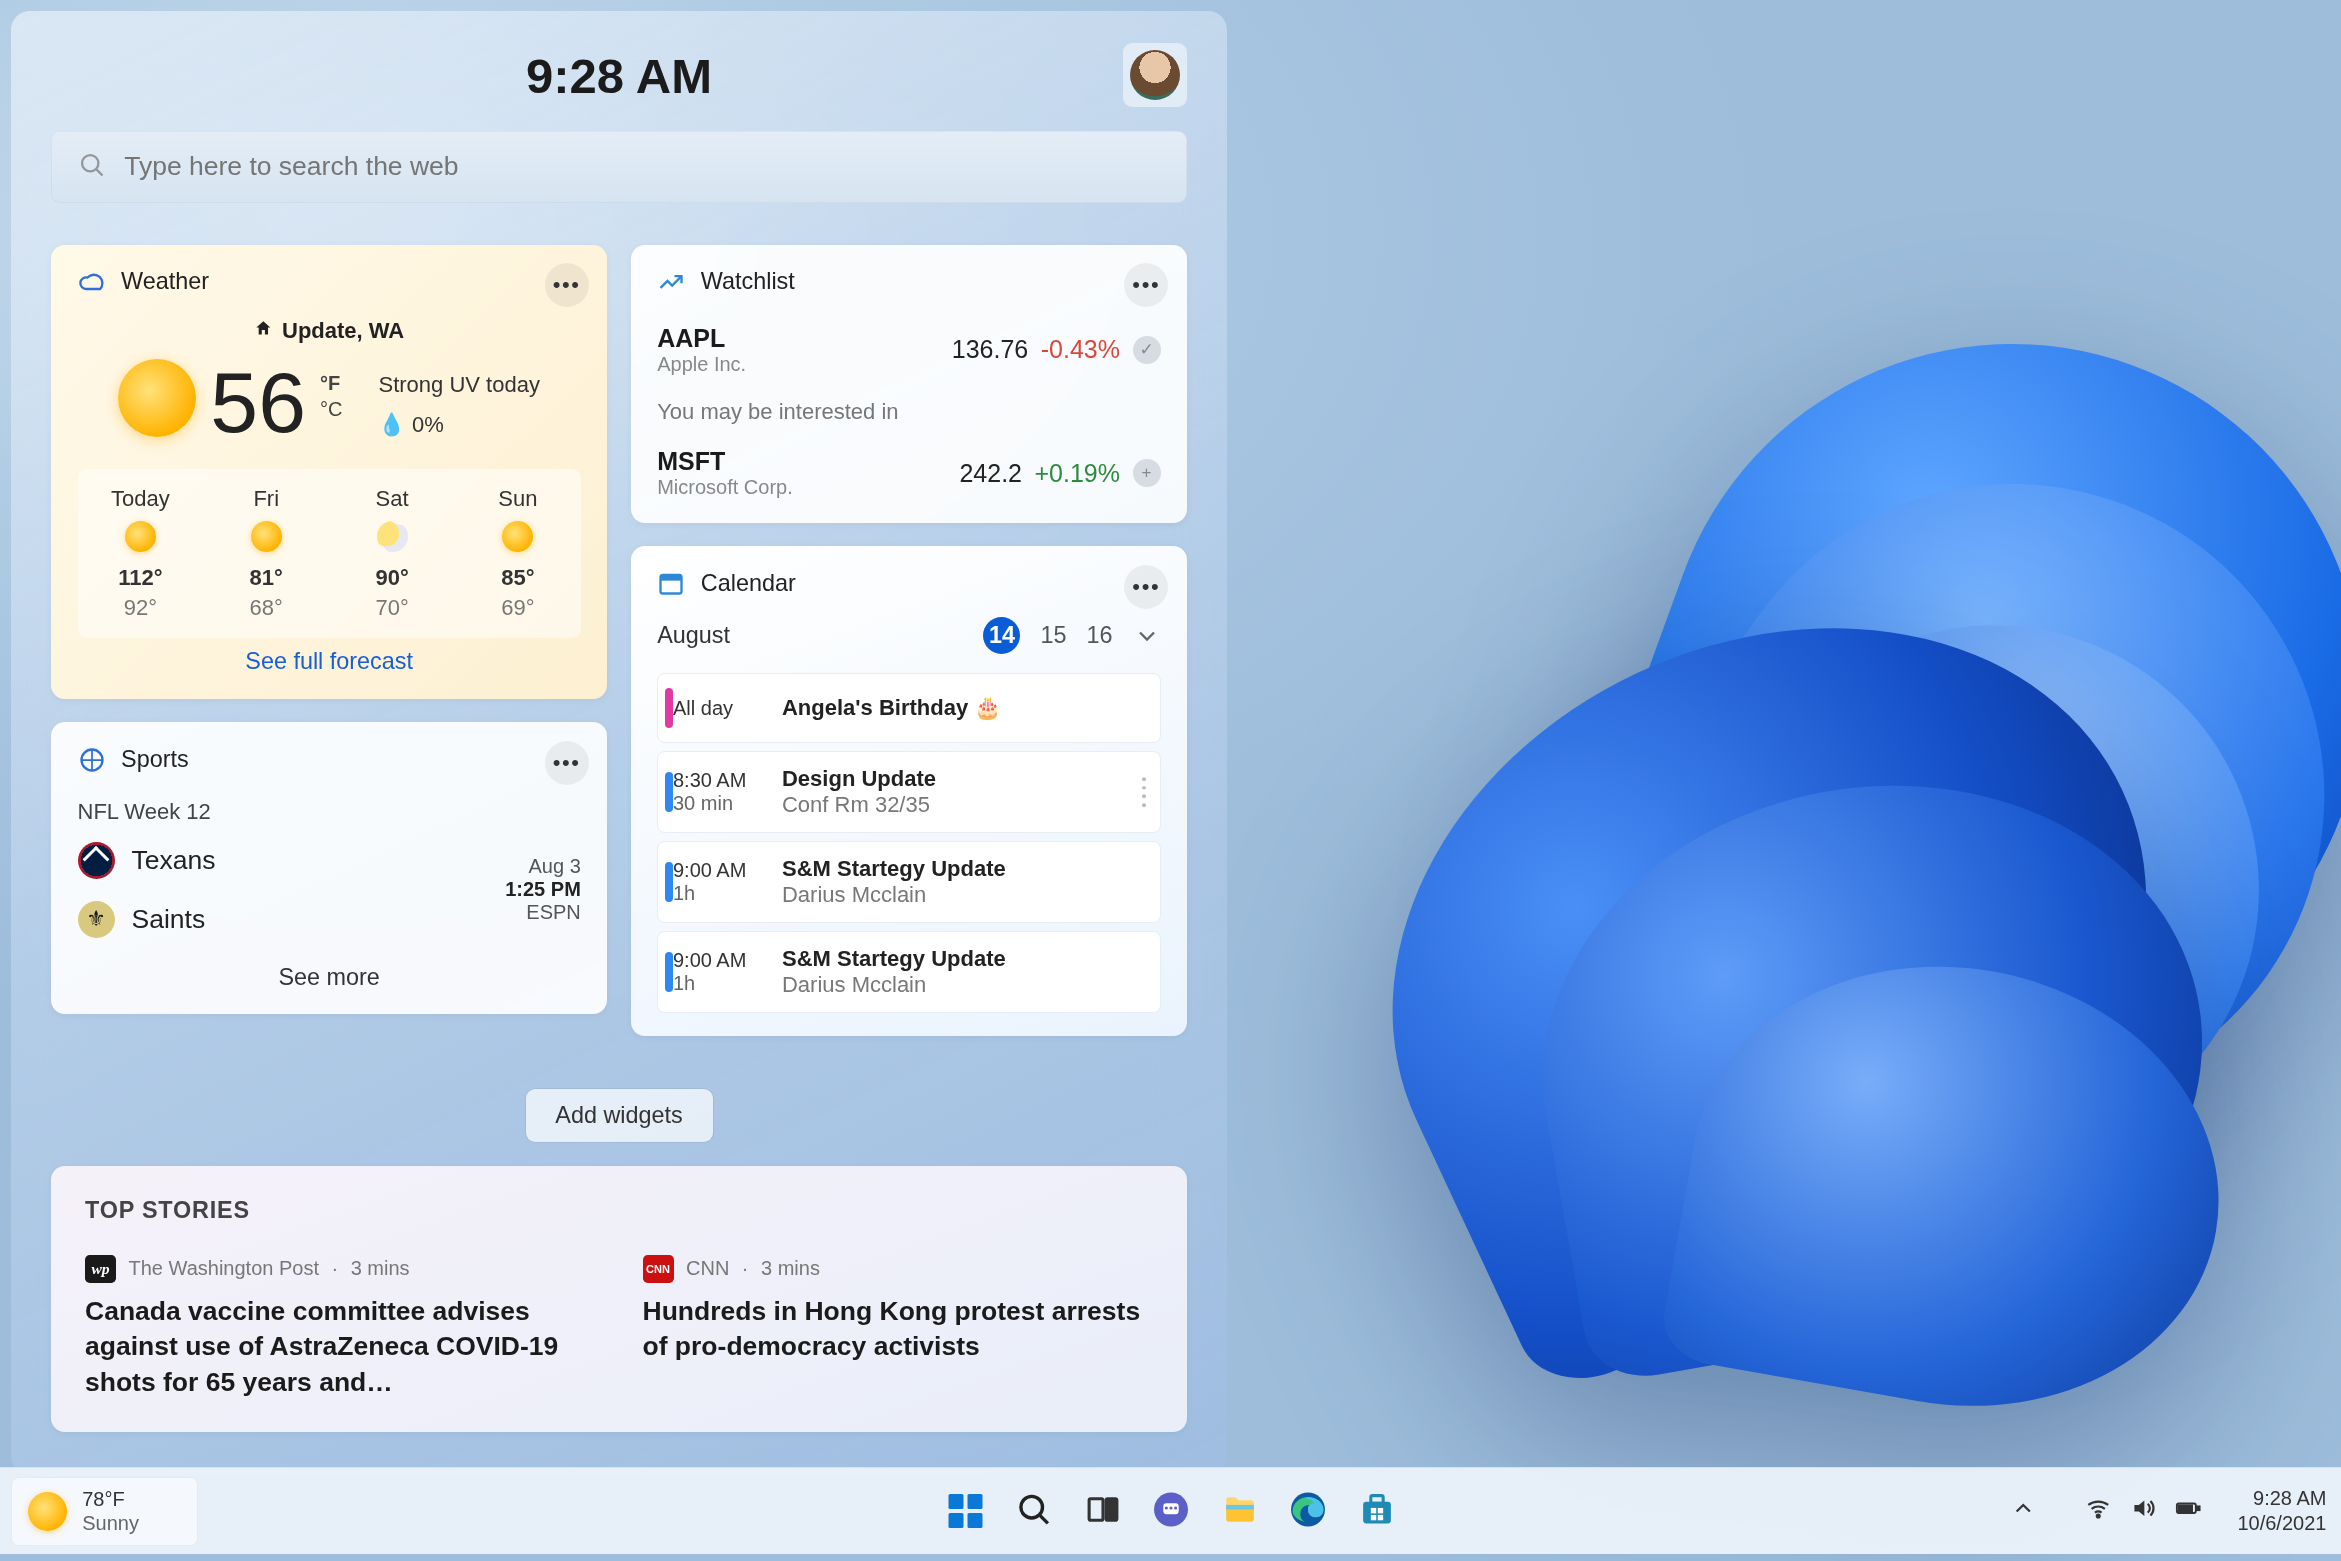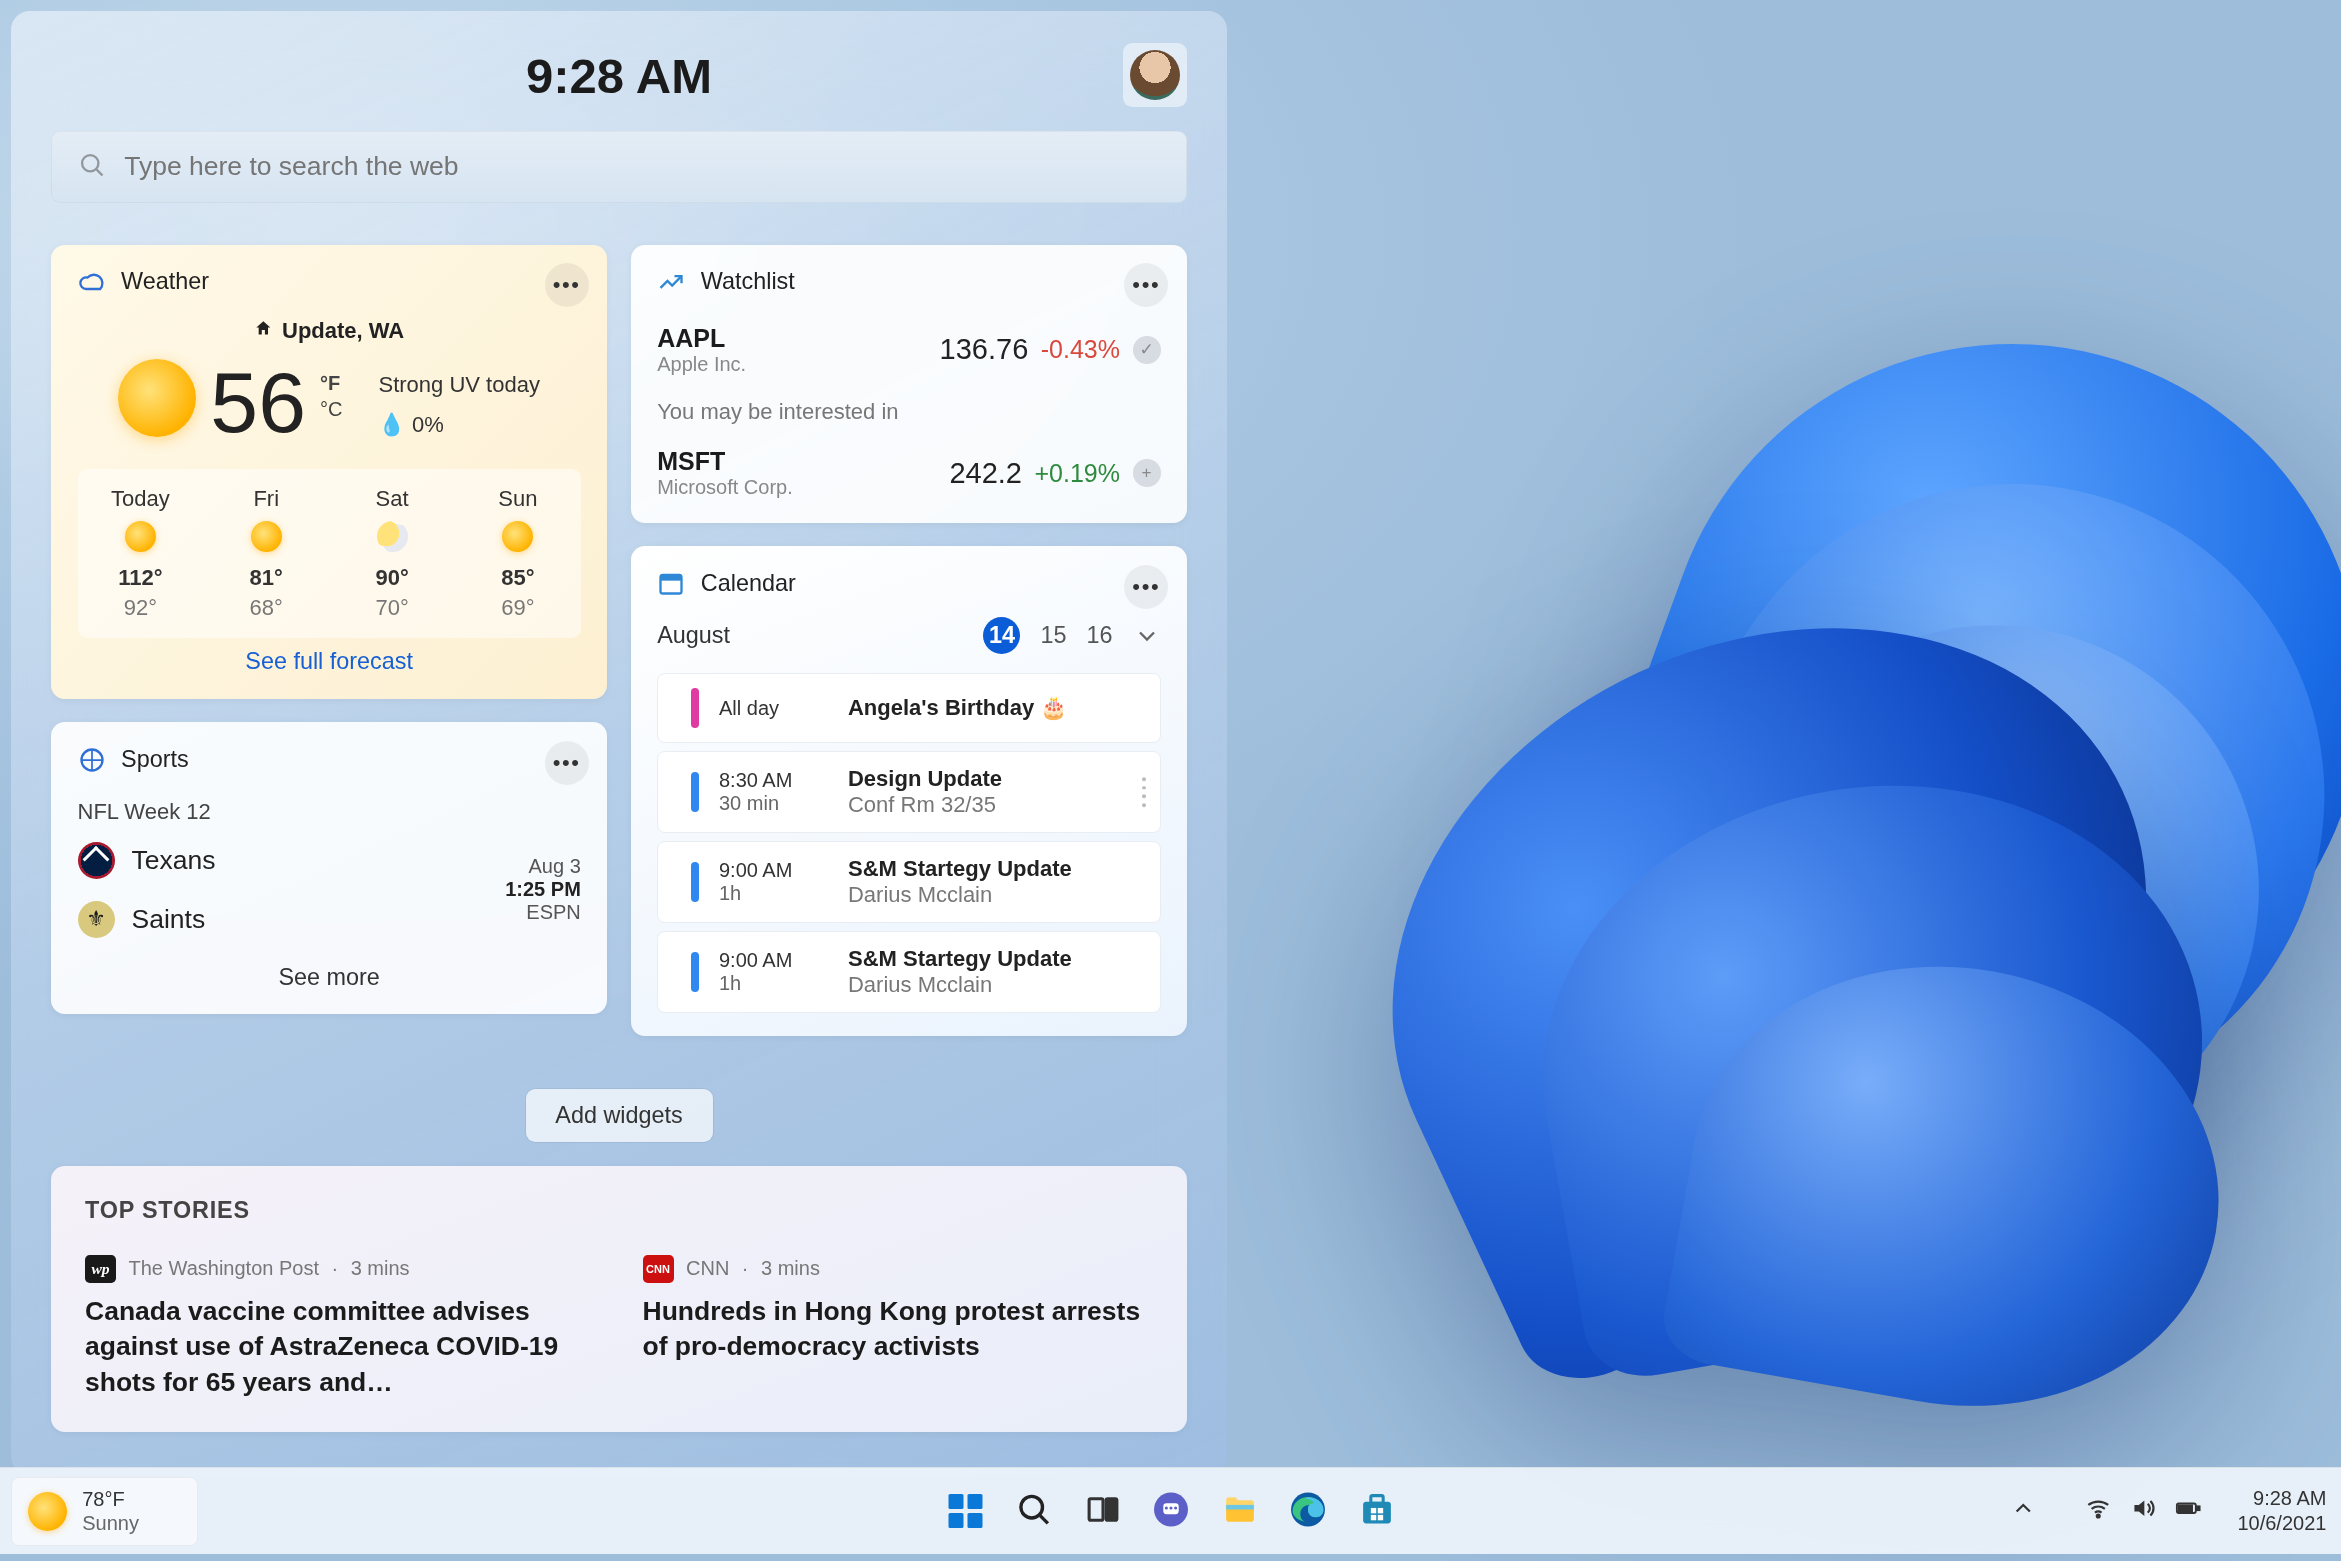--- a/index.html
+++ b/index.html
@@ -73,37 +73,37 @@
   .logo-saints:after{content:"⚜";position:absolute;inset:0;display:flex;align-items:center;justify-content:center;font-size:22px;color:#1a1a1a;}
   .match-meta { text-align: right; font-size: 20px; color: #555; }
   .match-meta .time { font-weight: 600; color: #222; }
   .sports-link { text-align: center; margin-top: 26.5px; font-size: 23.4px; color: #333; cursor: pointer; }
 
   
   .watch-card {}
   .stock-row { display: grid; grid-template-columns: 1fr auto auto auto; align-items: center; gap: 12.5px; margin-top: 22px; }
   .stock-sym { font-size: 25px; font-weight: 600; color: #1b1b1b; }
   .stock-co { font-size: 20px; color: #888; grid-column: 1; }
-  .stock-price { font-size: 29px; color: #222; }
+  .stock-price { font-size: 25px; color: #222; }
   .stock-chg { font-size: 25px; }
   .neg { color: #d9483b; }
   .pos { color: #2e8b3e; }
   .stock-ind { width: 28px; height: 28px; border-radius: 50%; background: #d7dbe2; display: flex; align-items:center; justify-content:center; color:#888; font-size:17px;}
   .watch-sub { font-size: 22px; color: #777; margin-top: 23.4px; }
 
   
   .calendar-card { background: linear-gradient(160deg, #ffffff 0%, #eaf3fd 100%); }
   .cal-top { display: flex; justify-content: space-between; align-items: center; margin-top: 20px; font-size: 23.4px; }
   .cal-month { color: #333; }
   .cal-days { display: flex; align-items: center; gap: 20px; color: #555; }
   .cal-day { font-size: 23.4px; }
   .cal-day.sel { width: 37px; height: 37px; border-radius: 50%; background: #0a5dd6; color: #fff; display: flex; align-items: center; justify-content: center; font-weight: 600; }
   .cal-chev { width:28px;height:28px;display:flex;align-items:center;justify-content:center;color:#666;}
   .events { margin-top: 18.7px; display: flex; flex-direction: column; gap: 7.8px; }
-  .event { display: flex; align-items: center; gap: 20px; background: #fff; border: 0.8px solid #e8edf4; border-radius: 7.8px; padding: 14px 33px; position: relative; }
+  .event { display: flex; align-items: center; background: #fff; border: 0.8px solid #e8edf4; border-radius: 7.8px; padding: 14px 7px; position: relative; }
   .event .bar { width: 7.8px; height: 40px; border-radius: 4.7px; }
   .event.allday .bar { background: #e03aa3; }
   .event.blue .bar { background: #2f88f0; }
   .event .etime { width: 109px; font-size: 20px; color: #666; }
   .event .etime .t1 { color: #333; }
   .event .etxt { font-size: 22px; }
   .event .etxt .title { font-weight: 600; color: #222; }
   .event .etxt .sub { color: #777; }
   .event .drag { position:absolute; right:14px; top:50%; transform:translateY(-50%); display:flex; flex-direction:column; gap:4.7px;}
   .event .drag span{width:3.9px;height:3.9px;border-radius:50%;background:#bbb;}

